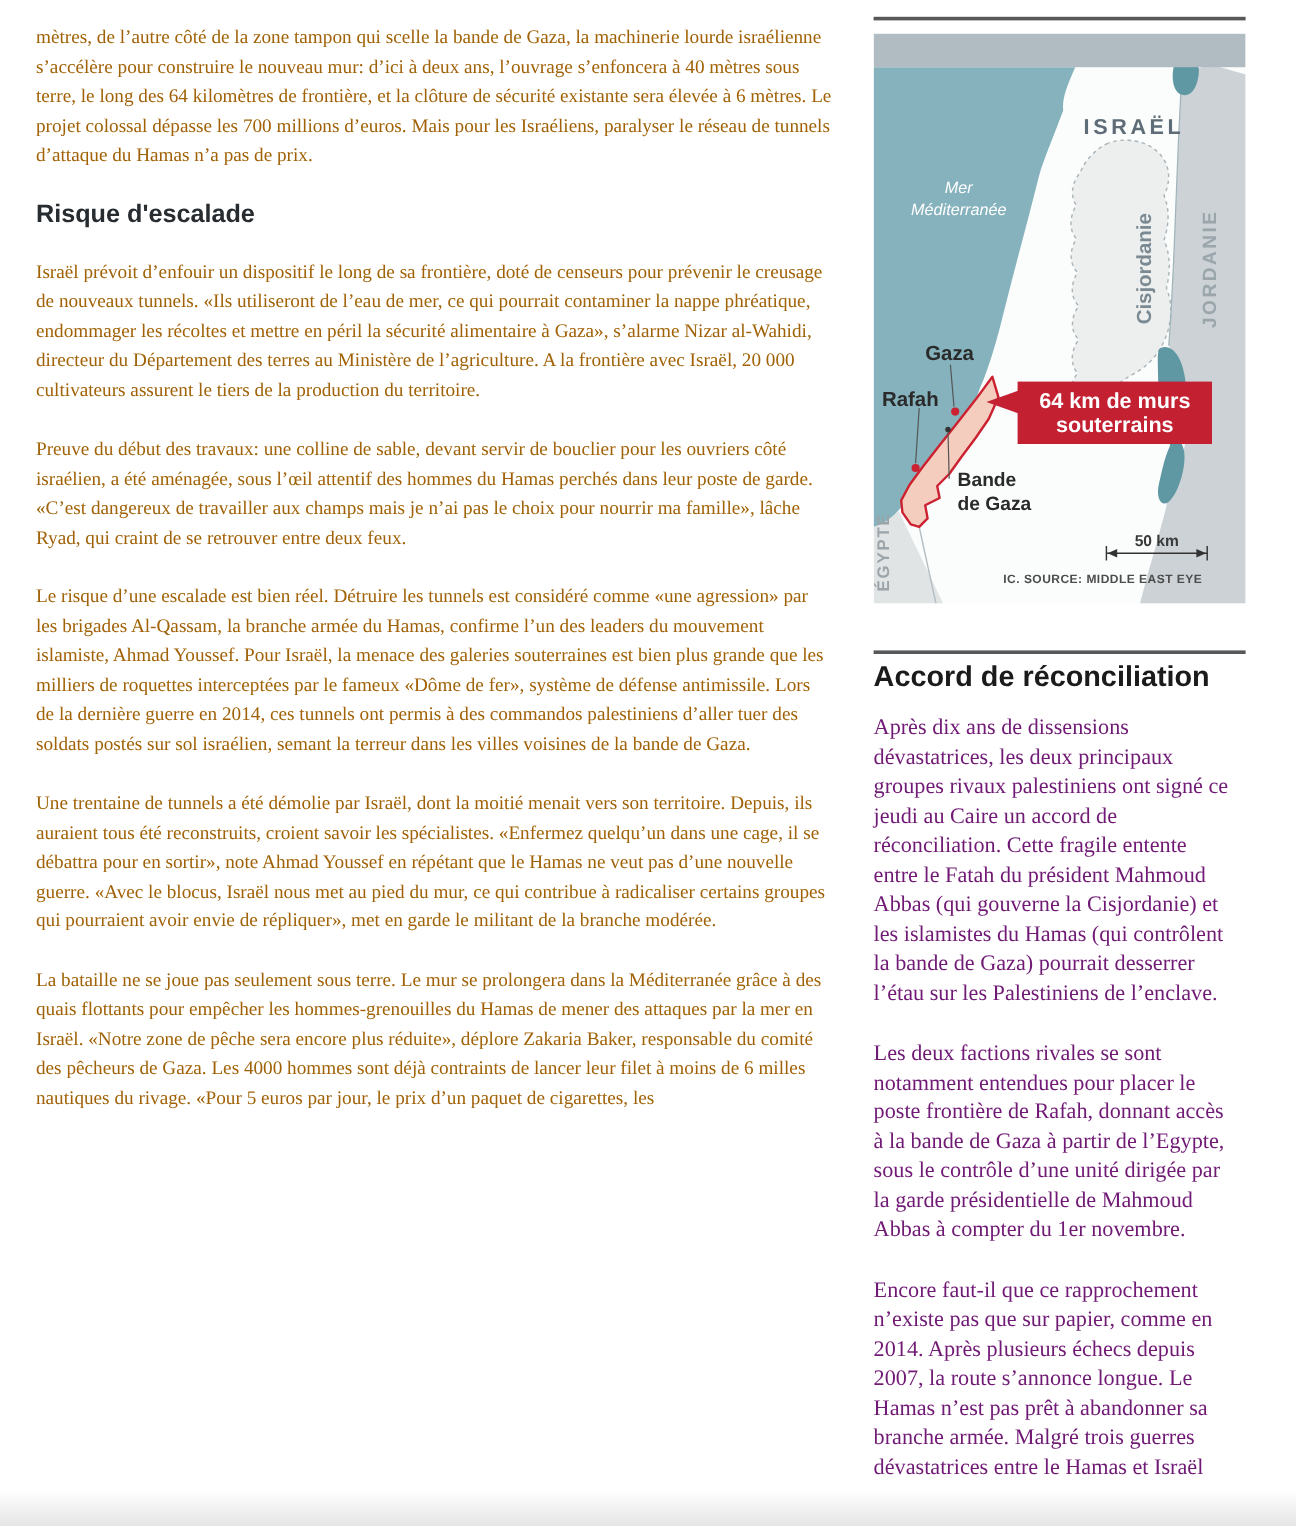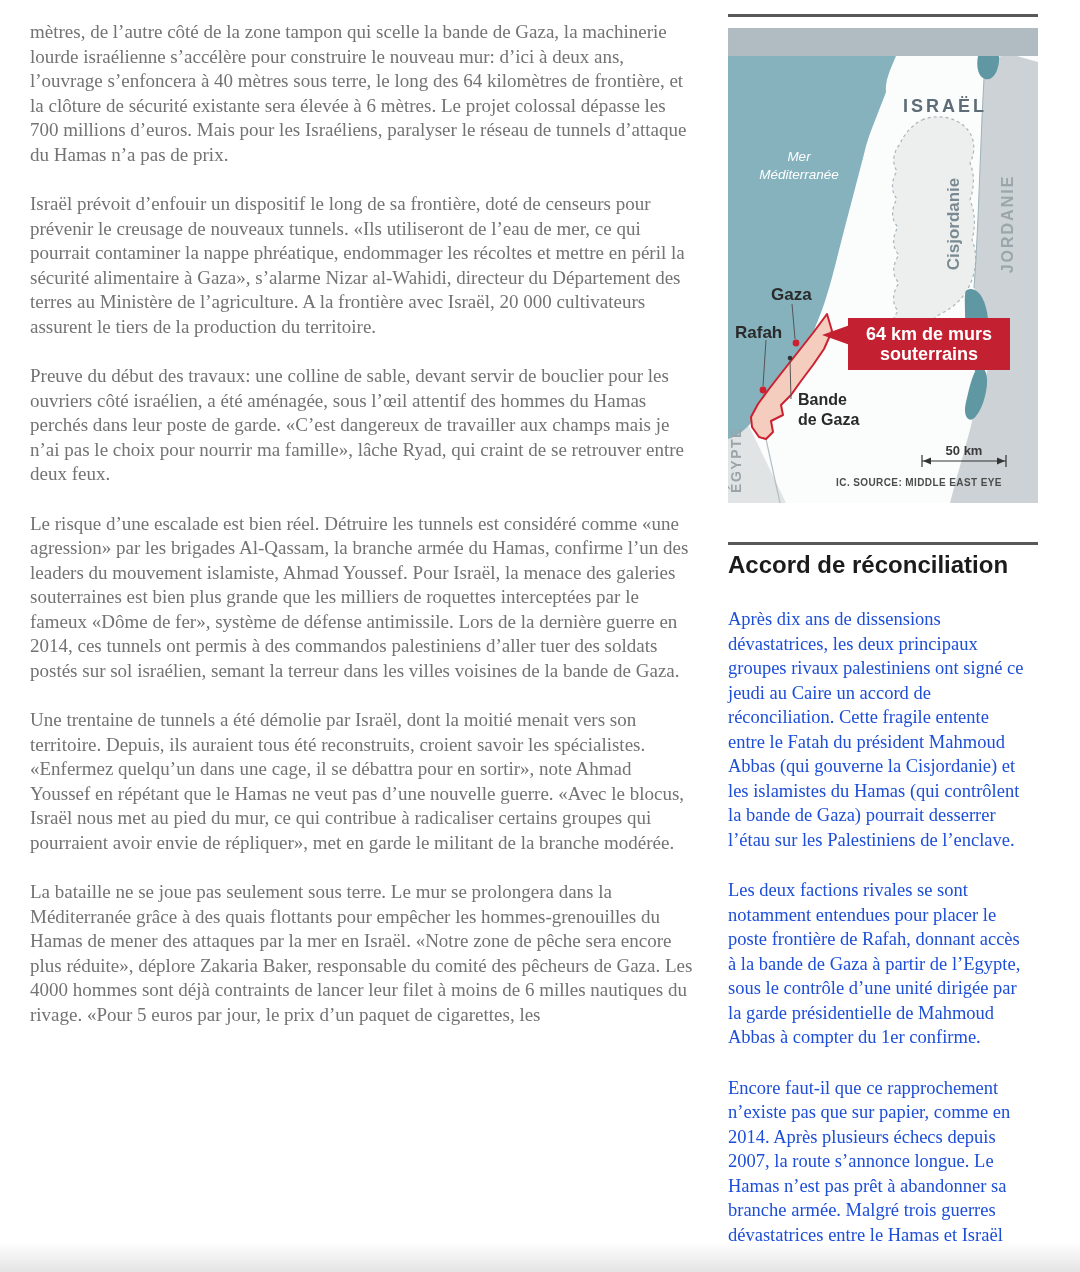--- a/index.html
+++ b/index.html
@@ -1,41 +1,42 @@
 <!DOCTYPE html>
 <html><head>
 <meta charset="utf-8">
 <style>
   html,body{margin:0;padding:0;background:#ffffff;}
   .page{position:relative;width:1080px;height:1272px;background:#ffffff;overflow:hidden;
         font-family:"Liberation Serif","DejaVu Serif",serif;color:#212121;}
   .main-col{position:absolute;left:30px;top:20px;width:663px;}
-  .main-col p{margin:0 0 25px 0;font-size:19px;line-height:24.5px;color:#737373;}
+  .main-col p{margin:0 0 25px 0;font-size:16px;line-height:24.5px;color:#a16207;}
   .main-col h2{margin:5px 0 26px 0;font-family:"Liberation Sans","DejaVu Sans",sans-serif;
                font-weight:700;font-size:21px;line-height:22px;color:#272c31;}
   .sidebar{position:absolute;left:728px;top:14px;width:310px;}
   .divider{height:3px;background:#57585a;}
   .divider-top{margin:0 0 11px 0;}
   .divider-mid{margin:39px 0 0 0;}
   .map-figure{margin:0;width:310px;height:475px;}
-  .sidebar-title{margin:7px 0 29px 0;font-family:"Liberation Sans","DejaVu Sans",sans-serif;
+  .sidebar-title{margin:7px 0 17px 0;font-family:"Liberation Sans","DejaVu Sans",sans-serif;
                  font-weight:700;font-size:24px;line-height:26px;color:#1b1b1b;}
-  .sidebar p{margin:0 14px 26px 0;font-size:18.5px;line-height:24.5px;color:#1d4ed8;}
+  .sidebar p{margin:0 14px 26px 0;font-size:18.5px;line-height:24.5px;color:#701a75;}
   .bottom-fade{position:absolute;left:0;top:1242px;width:1080px;height:30px;
                background:linear-gradient(to bottom, rgba(232,232,232,0), #e4e4e4);pointer-events:none;}
   
   .m-sans{font-family:"Liberation Sans","DejaVu Sans",sans-serif;}
 </style>
 </head>
 <body>
 
 <div class="page">
 
   <main class="main-col">
     <p>mètres, de l’autre côté de la zone tampon qui scelle la bande de Gaza, la machinerie lourde israélienne s’accélère pour construire le nouveau mur: d’ici à deux ans, l’ouvrage s’enfoncera à 40 mètres sous terre, le long des 64 kilomètres de frontière, et la clôture de sécurité existante sera élevée à 6 mètres. Le projet colossal dépasse les 700 millions d’euros. Mais pour les Israéliens, paralyser le réseau de tunnels d’attaque du Hamas n’a pas de prix.</p>
+    <h2>Risque d'escalade</h2>
     <p>Israël prévoit d’enfouir un dispositif le long de sa frontière, doté de censeurs pour prévenir le creusage de nouveaux tunnels. «Ils utiliseront de l’eau de mer, ce qui pourrait contaminer la nappe phréatique, endommager les récoltes et mettre en péril la sécurité alimentaire à Gaza», s’alarme Nizar al-Wahidi, directeur du Département des terres au Ministère de l’agriculture. A la frontière avec Israël, 20 000 cultivateurs assurent le tiers de la production du territoire.</p>
     <p>Preuve du début des travaux: une colline de sable, devant servir de bouclier pour les ouvriers côté israélien, a été aménagée, sous l’œil attentif des hommes du Hamas perchés dans leur poste de garde. «C’est dangereux de travailler aux champs mais je n’ai pas le choix pour nourrir ma famille», lâche Ryad, qui craint de se retrouver entre deux feux.</p>
     <p>Le risque d’une escalade est bien réel. Détruire les tunnels est considéré comme «une agression» par les brigades Al-Qassam, la branche armée du Hamas, confirme l’un des leaders du mouvement islamiste, Ahmad Youssef. Pour Israël, la menace des galeries souterraines est bien plus grande que les milliers de roquettes interceptées par le fameux «Dôme de fer», système de défense antimissile. Lors de la dernière guerre en 2014, ces tunnels ont permis à des commandos palestiniens d’aller tuer des soldats postés sur sol israélien, semant la terreur dans les villes voisines de la bande de Gaza.</p>
     <p>Une trentaine de tunnels a été démolie par Israël, dont la moitié menait vers son territoire. Depuis, ils auraient tous été reconstruits, croient savoir les spécialistes. «Enfermez quelqu’un dans une cage, il se débattra pour en sortir», note Ahmad Youssef en répétant que le Hamas ne veut pas d’une nouvelle guerre. «Avec le blocus, Israël nous met au pied du mur, ce qui contribue à radicaliser certains groupes qui pourraient avoir envie de répliquer», met en garde le militant de la branche modérée.</p>
     <p>La bataille ne se joue pas seulement sous terre. Le mur se prolongera dans la Méditerranée grâce à des quais flottants pour empêcher les hommes-grenouilles du Hamas de mener des attaques par la mer en Israël. «Notre zone de pêche sera encore plus réduite», déplore Zakaria Baker, responsable du comité des pêcheurs de Gaza. Les 4000 hommes sont déjà contraints de lancer leur filet à moins de 6 milles nautiques du rivage. «Pour 5 euros par jour, le prix d’un paquet de cigarettes, les</p>
   </main>
 
   <aside class="sidebar">
     <div class="divider divider-top"></div>
 
@@ -111,18 +112,18 @@
 
         <text class="m-sans" x="191" y="458" text-anchor="middle" font-size="10" font-weight="bold" letter-spacing="0.4" fill="#4c4c4c">IC. SOURCE: MIDDLE EAST EYE</text>
       </svg>
     </figure>
 
     <div class="divider divider-mid"></div>
 
     <h2 class="sidebar-title"><span>Accord de réconciliation</span><br></h2>
 
     <p>Après dix ans de dissensions dévastatrices, les deux principaux groupes rivaux palestiniens ont signé ce jeudi au Caire un accord de réconciliation. Cette fragile entente entre le Fatah du président Mahmoud Abbas (qui gouverne la Cisjordanie) et les islamistes du Hamas (qui contrôlent la bande de Gaza) pourrait desserrer l’étau sur les Palestiniens de l’enclave.</p>
-    <p>Les deux factions rivales se sont notamment entendues pour placer le poste frontière de Rafah, donnant accès à la bande de Gaza à partir de l’Egypte, sous le contrôle d’une unité dirigée par la garde présidentielle de Mahmoud Abbas à compter du 1er confirme.</p>
+    <p>Les deux factions rivales se sont notamment entendues pour placer le poste frontière de Rafah, donnant accès à la bande de Gaza à partir de l’Egypte, sous le contrôle d’une unité dirigée par la garde présidentielle de Mahmoud Abbas à compter du 1er novembre.</p>
     <p>Encore faut-il que ce rapprochement n’existe pas que sur papier, comme en 2014. Après plusieurs échecs depuis 2007, la route s’annonce longue. Le Hamas n’est pas prêt à abandonner sa branche armée. Malgré trois guerres dévastatrices entre le Hamas et Israël</p>
   </aside>
 
   <div class="bottom-fade"></div>
 </div>
 
 </body></html>

